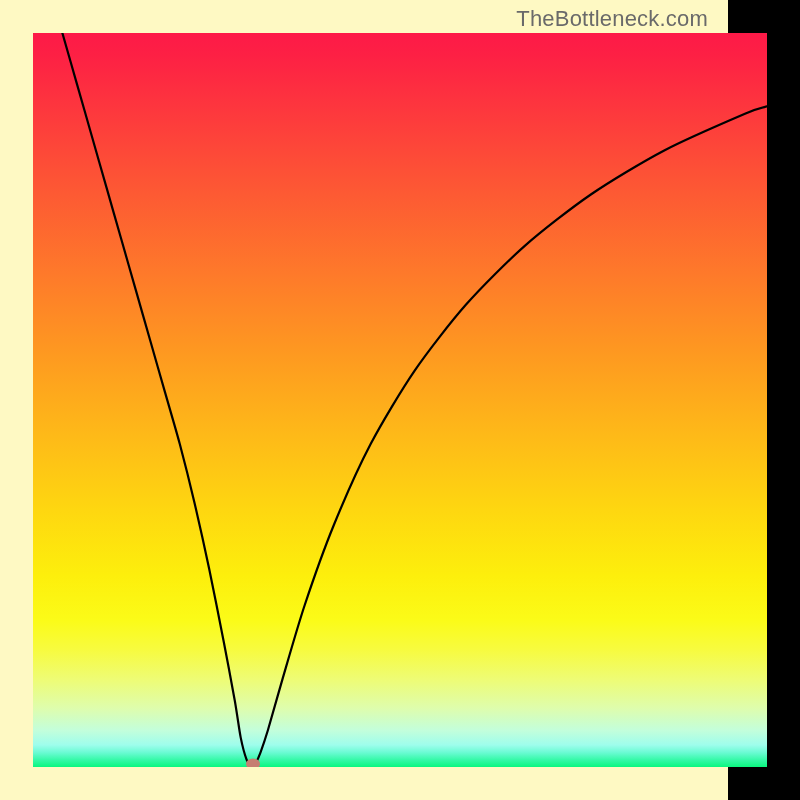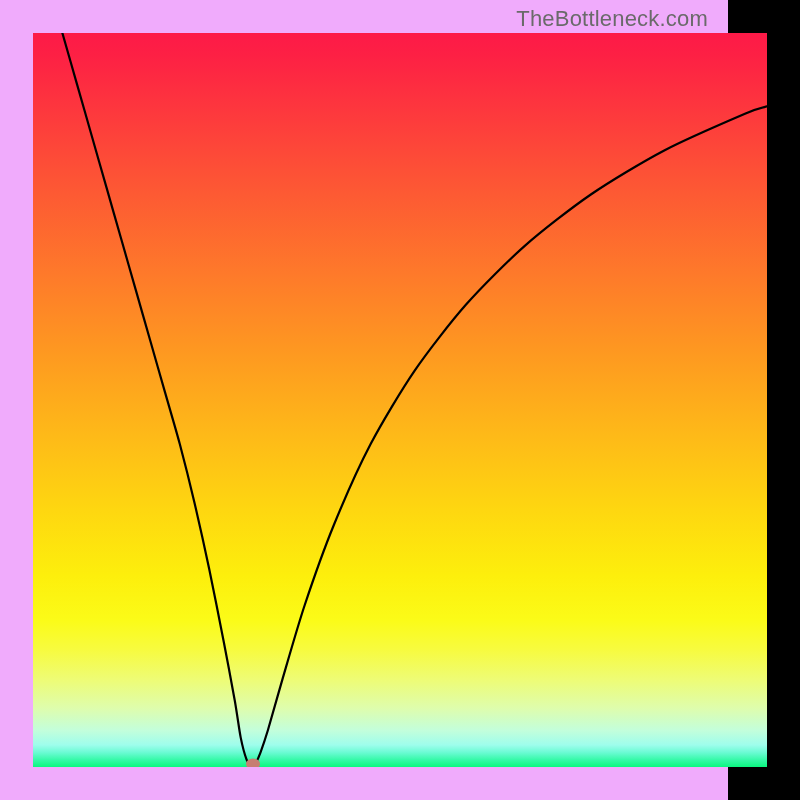--- a/index.html
+++ b/index.html
@@ -1,20 +1,20 @@
 <!DOCTYPE html>
 <html><head>
 <meta charset="utf-8">
 <style>
   * { margin: 0; padding: 0; box-sizing: border-box; }
   html, body { width: 800px; height: 800px; overflow: hidden; background: #000; font-family: Arial, sans-serif; }
   .outer {
     width: 728px;
     height: 800px;
-    background: #f0abfc;
+    background: #fef9c3;
     position: relative;
   }
   .watermark {
     position: absolute;
     top: 6px;
     right: 20px;
     color: #6a6a6a;
     font-size: 22px;
     font-weight: 400;
     letter-spacing: 0.2px;

